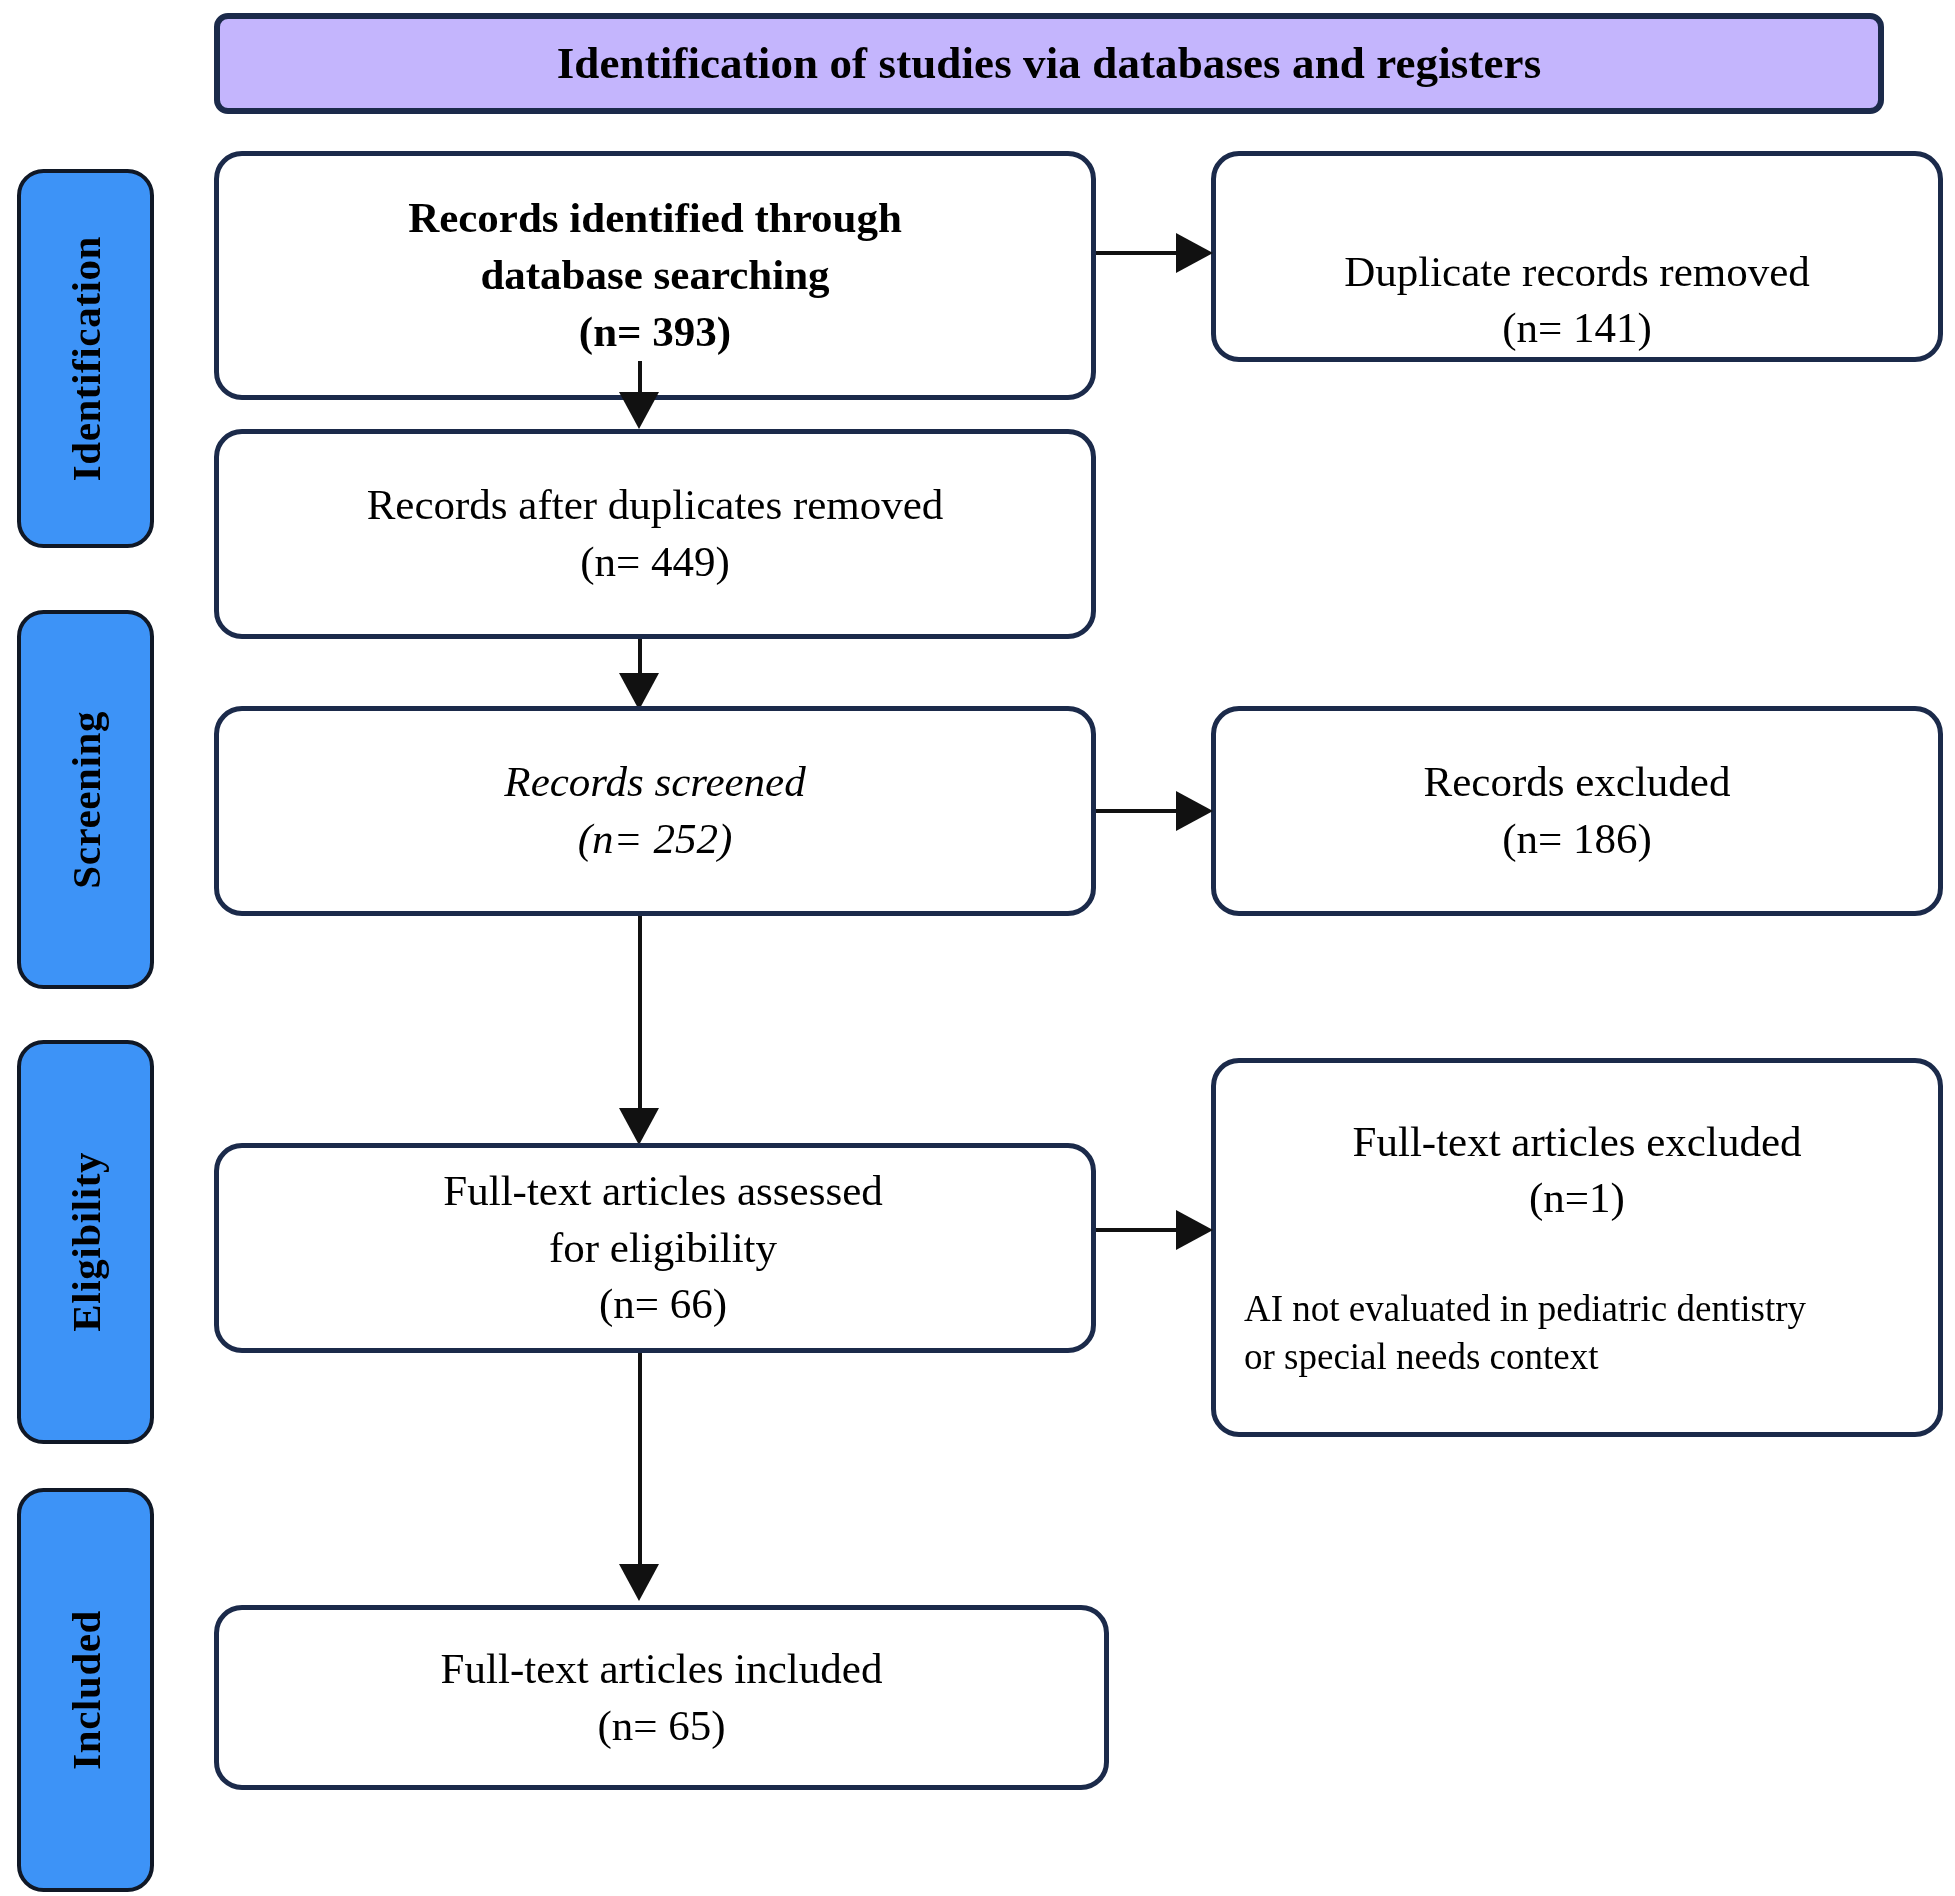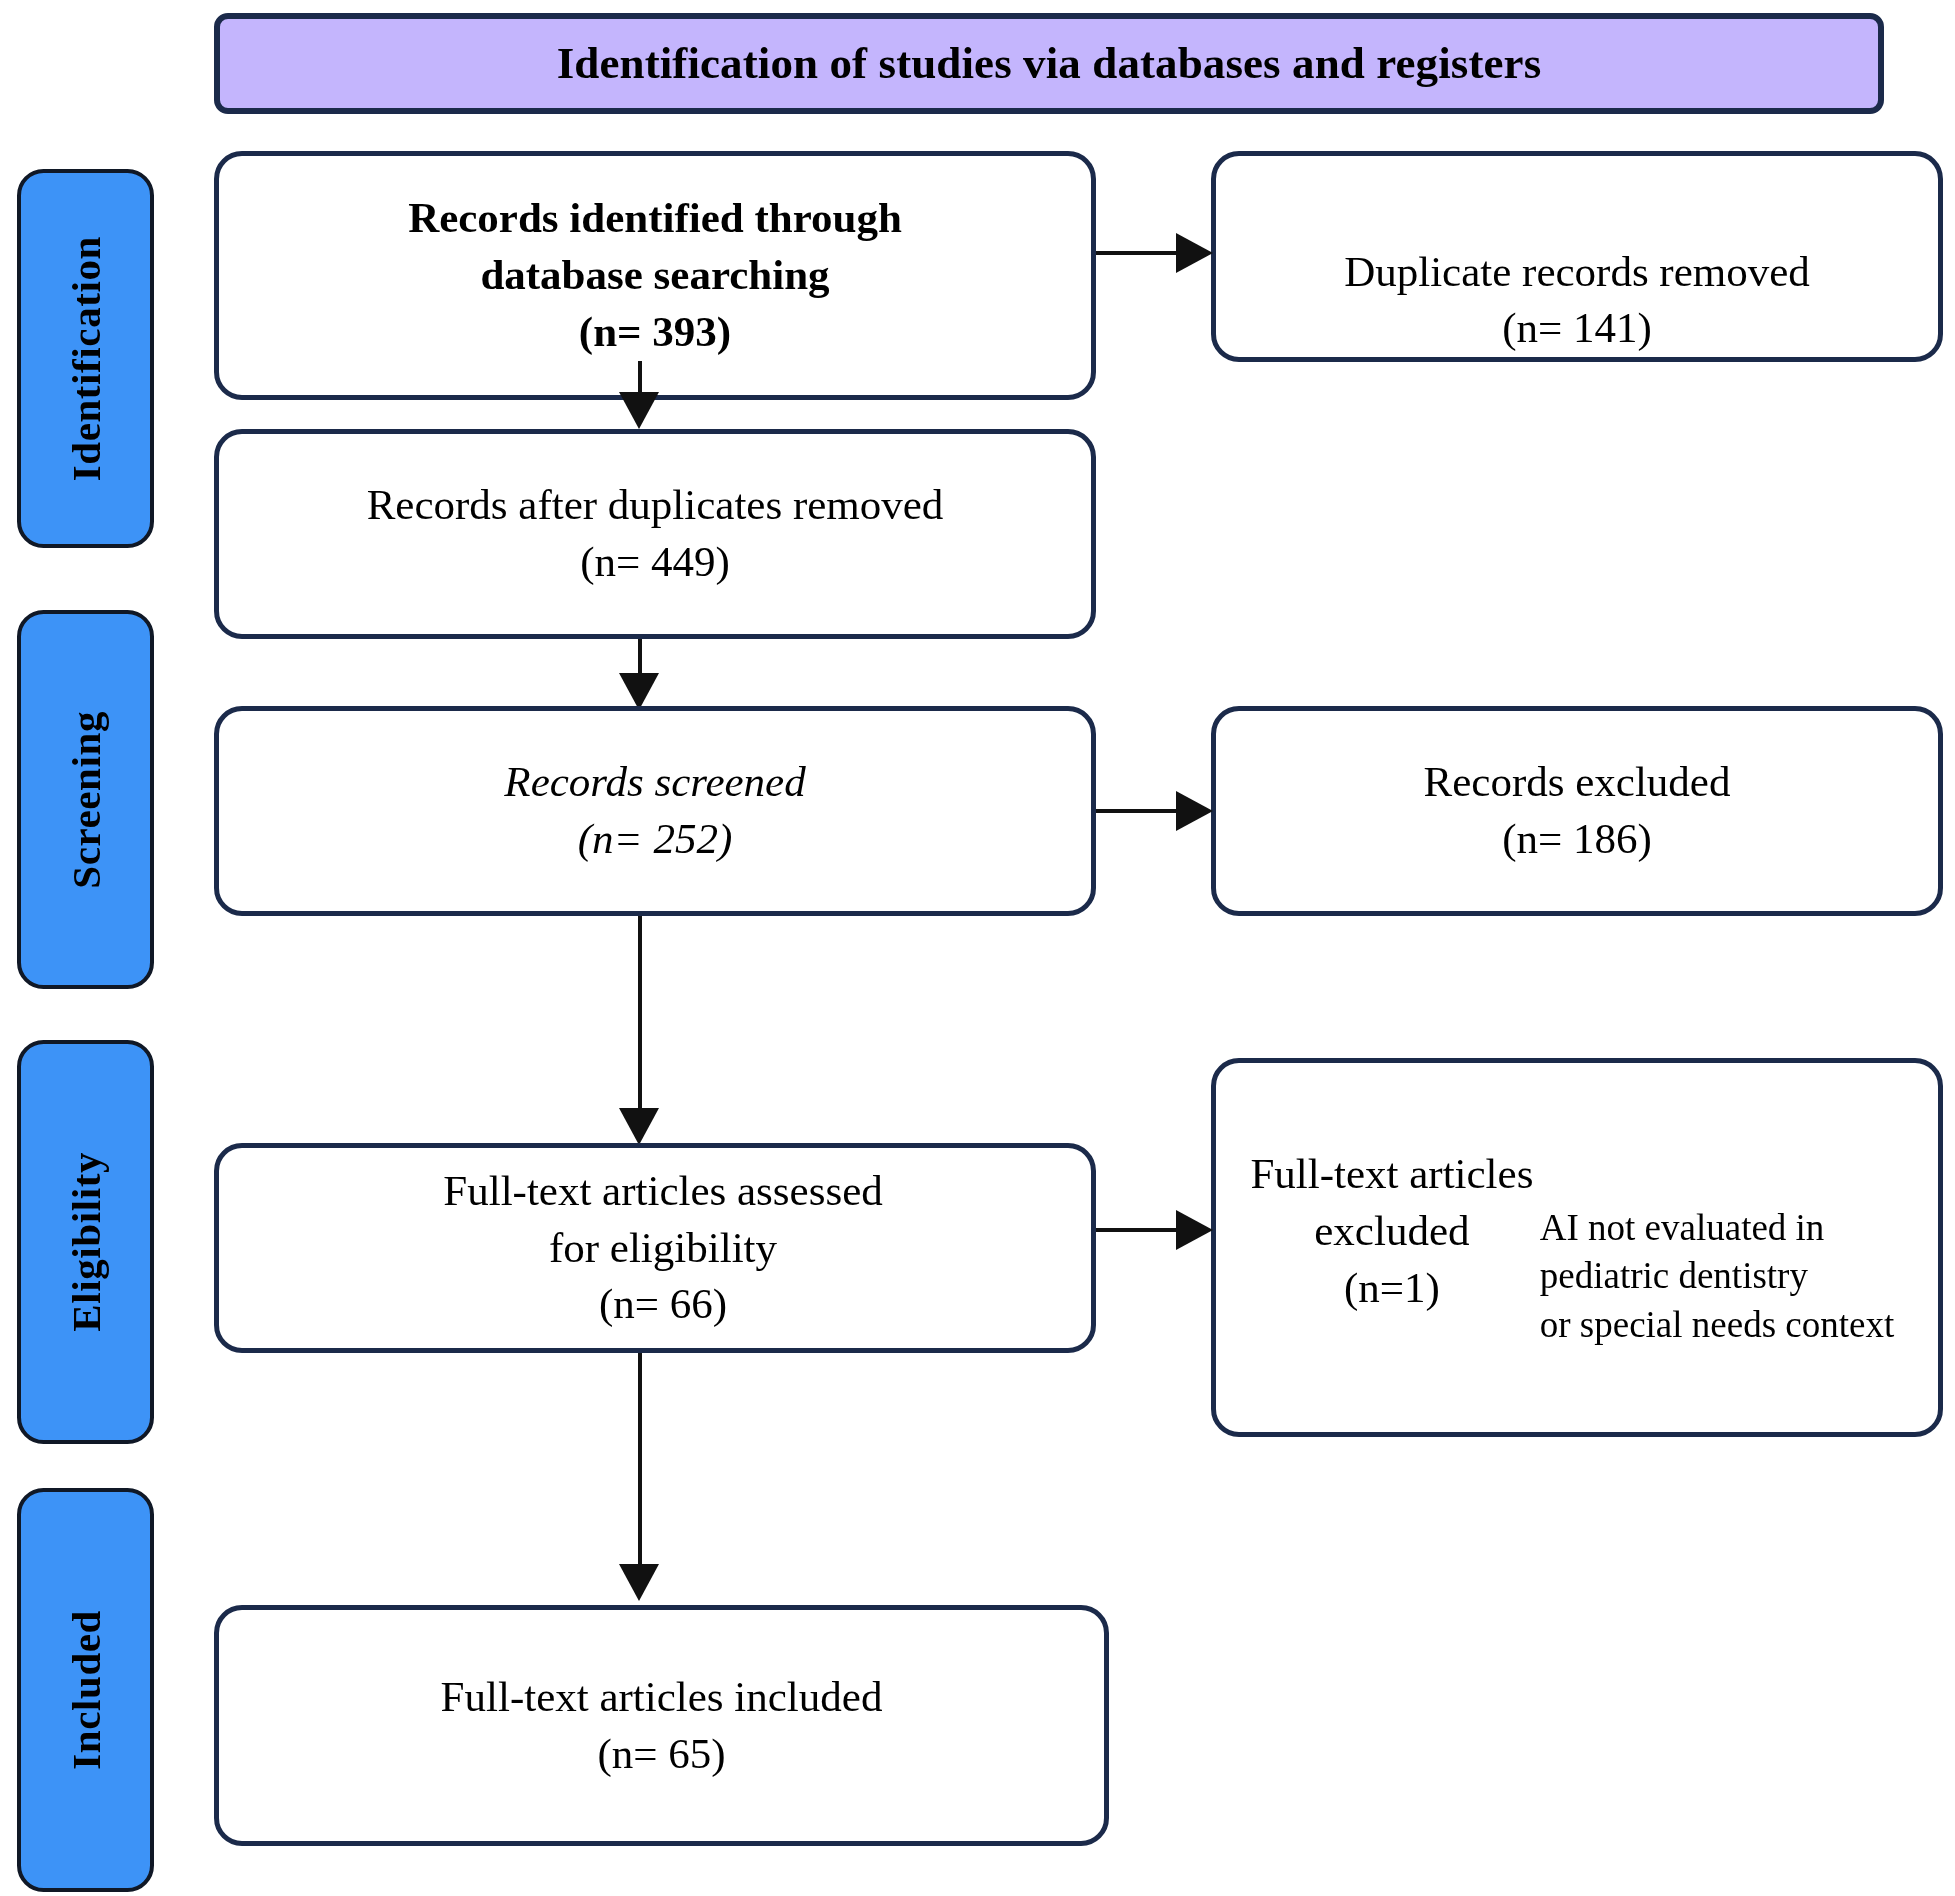--- a/index.html
+++ b/index.html
@@ -66,21 +66,21 @@
   
   .box-text {
     font-size: 43px;
     padding: 0 24px;
     white-space: pre-line;
   }
 
   
   .stack {
     display: flex;
-    flex-direction: row;
+    flex-direction: column;
     justify-content: center;
     width: 100%;
     padding: 0 28px;
     box-sizing: border-box;
   }
   .stack .lead {
     text-align: center;
     font-size: 43px;
     line-height: 1.32;
     white-space: pre-line;
@@ -201,19 +201,19 @@
 or special needs context</div>
     </div>
   </div>
 
   <div class="h-line" style="left:1096px; top:1228px; width:90px;"></div>
   <div class="arrow-right" style="left:1176px; top:1210px;"></div>
 
   <div class="v-line" style="left:638px; top:1353px; width:4.2px; height:217px;"></div>
   <div class="arrow-down" style="left:619px; top:1564px;"></div>
 
-  <div class="node" style="left:214px; top:1605px; width:895px; height:241px;">
+  <div class="node" style="left:214px; top:1605px; width:895px; height:185px;">
     <span class="box-text">Full-text articles included
 (n= 65)</span>
   </div>
 
 </div>
 
 
 </body></html>

